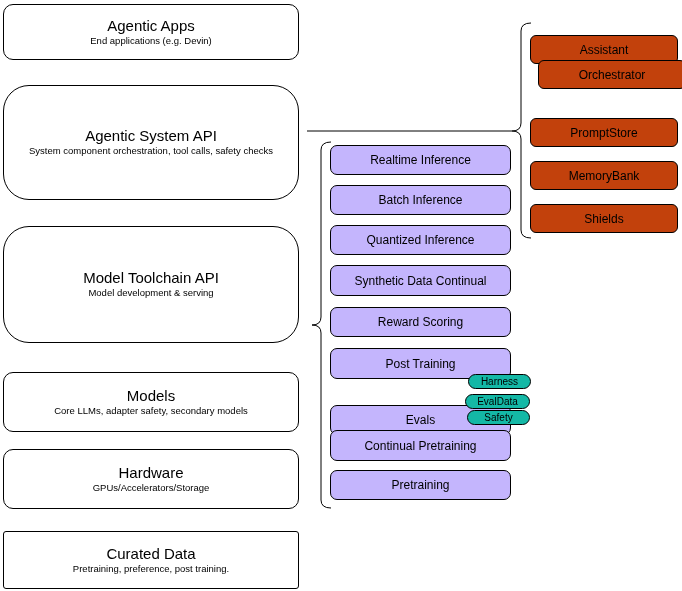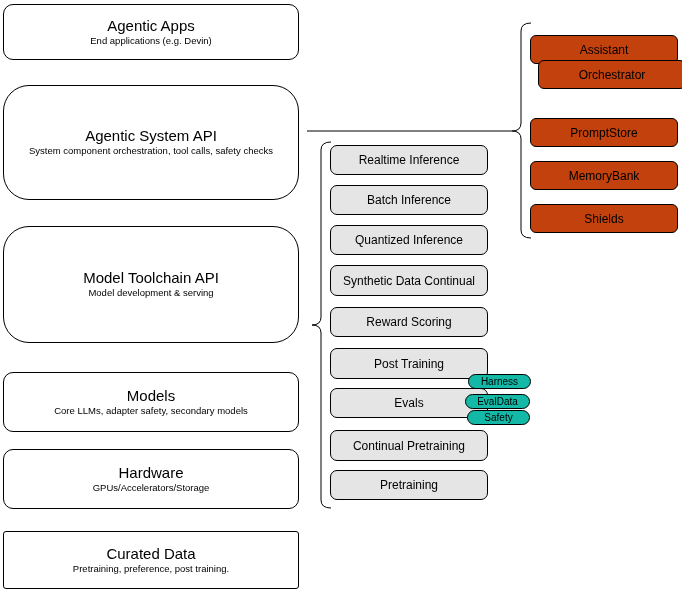--- a/index.html
+++ b/index.html
@@ -10,22 +10,22 @@
   .overlay{position:absolute;left:0;top:0;width:682px;height:591px;z-index:1;pointer-events:none;}
   .lbox{
     position:absolute;left:3px;width:296px;box-sizing:border-box;
     background:#fff;border:1px solid #000;z-index:2;
     display:flex;flex-direction:column;align-items:center;justify-content:center;gap:3px;
     text-align:center;
   }
   .lbox .title{font-size:15px;line-height:13px;white-space:nowrap;}
   .lbox .subtitle{font-size:9.5px;line-height:11px;white-space:nowrap;}
   .mbox{
-    position:absolute;left:330px;width:158px;height:30px;box-sizing:border-box;
-    background:#e5e5e5;border:1px solid #000;border-radius:7px;z-index:2;
+    position:absolute;left:330px;width:181px;height:30px;box-sizing:border-box;
+    background:#c4b5fd;border:1px solid #000;border-radius:7px;z-index:2;
     display:flex;align-items:center;justify-content:center;
     font-size:12px;white-space:nowrap;text-align:center;
   }
   .rbox{
     position:absolute;left:530px;width:148px;height:29px;box-sizing:border-box;
     background:#c2410c;border:1px solid #000;border-radius:6px;z-index:2;
     display:flex;align-items:center;justify-content:center;
     font-size:12px;white-space:nowrap;text-align:center;
   }
   .pill{
@@ -82,21 +82,21 @@
   </div>
   <div class="mbox" style="top:265px;height:31px;">
     <span>Synthetic Data Continual</span>
   </div>
   <div class="mbox" style="top:307px;">
     <span>Reward Scoring</span>
   </div>
   <div class="mbox" style="top:348px;height:31px;">
     <span>Post Training</span>
   </div>
-  <div class="mbox" style="top:388px;">
+  <div class="mbox" style="top:405px;">
     <span>Evals</span>
   </div>
   <div class="mbox" style="top:430px;height:31px;">
     <span>Continual Pretraining</span>
   </div>
   <div class="mbox" style="top:470px;">
     <span>Pretraining</span>
   </div>
 
   <div class="pill" style="left:468px;top:374px;width:63px;">

